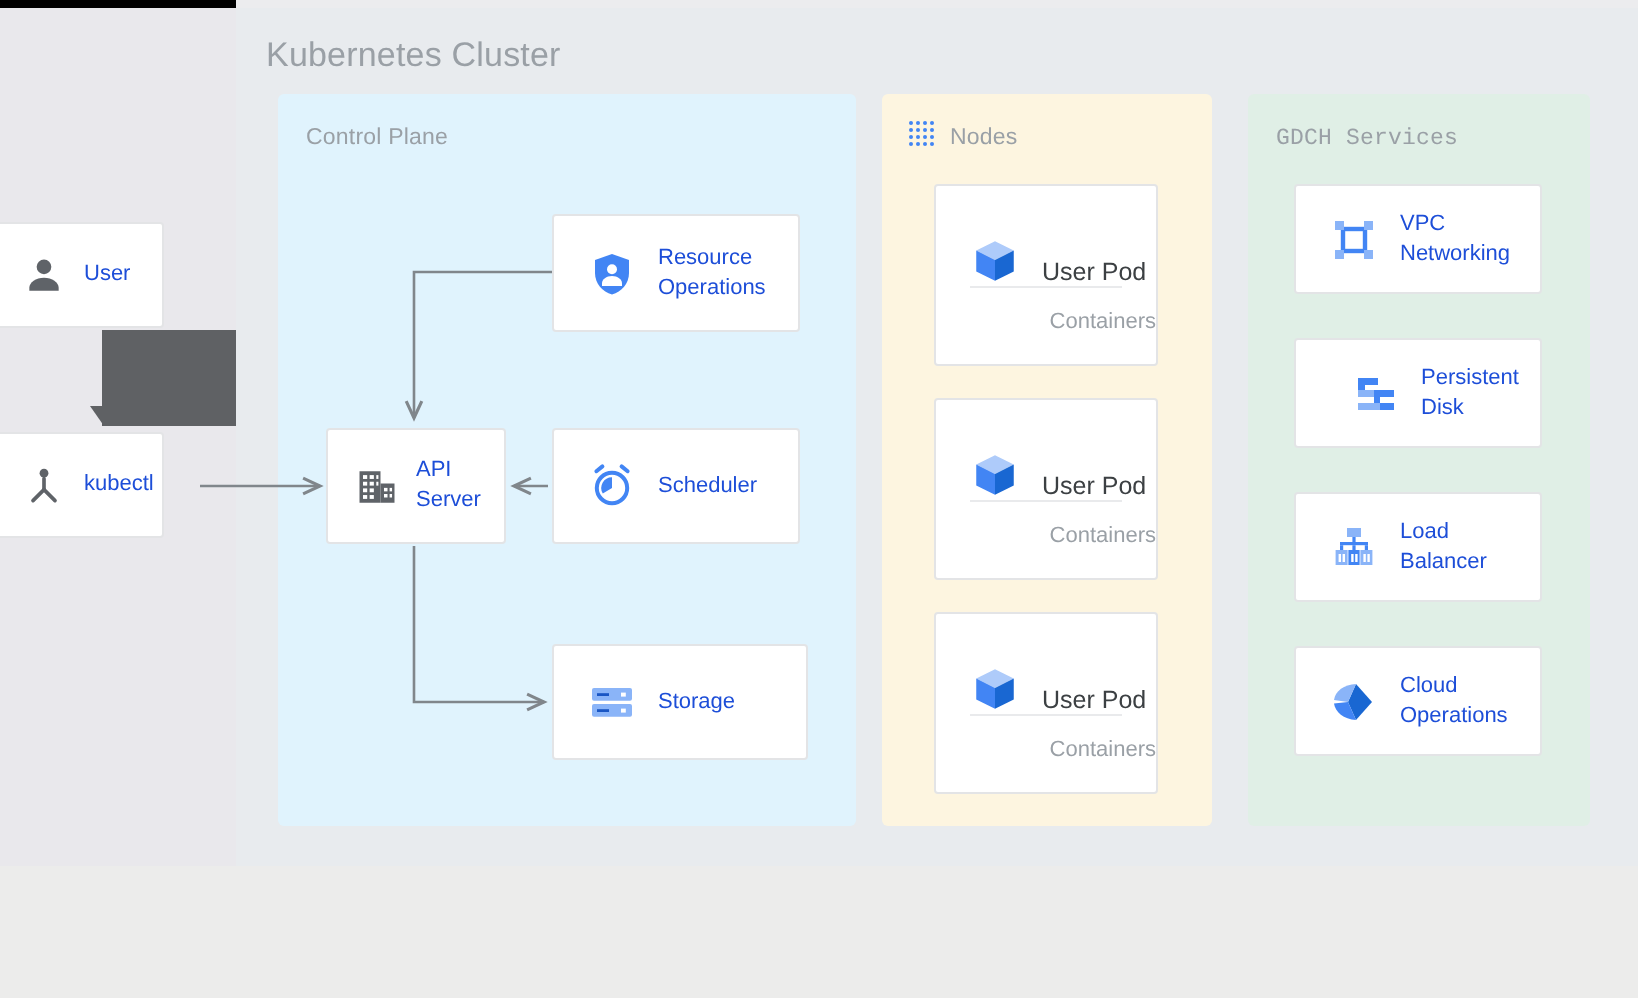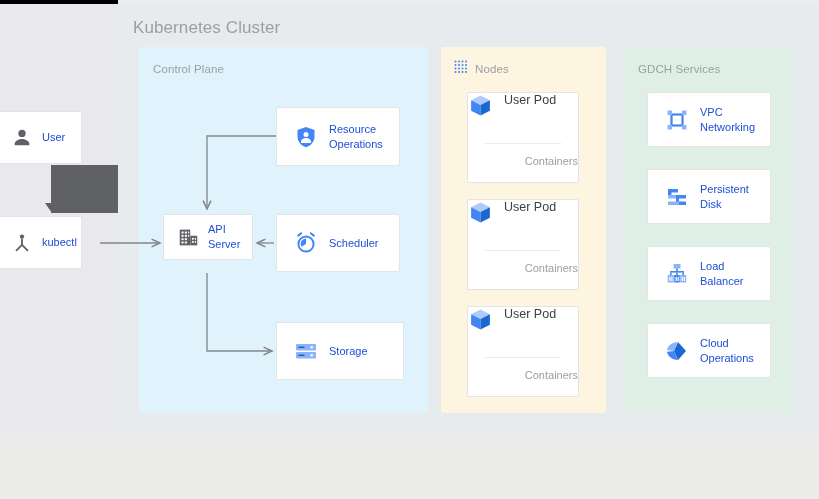--- a/index.html
+++ b/index.html
@@ -39,21 +39,21 @@
     position:absolute;font-size:11.5px;color:#9aa0a6;
     left:14px;top:16px;letter-spacing:.1px;
   }
   .panel-control{
     left:139px;top:47px;width:289px;height:366px;background:#e0f3fd;
   }
   .panel-nodes{
     left:441px;top:47px;width:165px;height:366px;background:#fdf5e0;
   }
   .panel-gdch{
-    left:624px;top:47px;width:171px;height:366px;background:#e0efe6;
+    left:624px;top:47px;width:171px;height:366px;background:#e0efe6;font-family:Liberation Mono, monospace;
   }
   .panel-nodes .panel-label{left:34px;}
   .nodes-grid-icon{position:absolute;left:12px;top:12px;width:16px;height:16px;}
 
   
   .card{
     position:absolute;background:#fff;border:1px solid #e3e4e6;
     border-radius:2px;box-sizing:border-box;
     display:flex;align-items:center;
   }
@@ -76,49 +76,49 @@
   }
   .tooltip-tail{
     position:absolute;left:45px;top:203px;width:0;height:0;
     border-left:7px solid transparent;
     border-top:10px solid #5f6164;
   }
 
   
   .card-rc{left:276px;top:107px;width:124px;height:59px;padding-left:17px;}
   .card-rc .ic{width:24px;height:24px;margin-right:11px;}
-  .card-api{left:163px;top:214px;width:90px;height:46px;padding-left:14px;}
+  .card-api{left:163px;top:214px;width:90px;height:58px;padding-left:14px;}
   .card-api .ic{width:21px;height:21px;margin-right:9px;}
   .card-sched{left:276px;top:214px;width:124px;height:58px;padding-left:17px;}
   .card-sched .ic{width:24px;height:24px;margin-right:11px;}
   .card-storage{left:276px;top:322px;width:128px;height:58px;padding-left:17px;}
   .card-storage .ic{width:24px;height:24px;margin-right:11px;}
 
   
   .pod{
     position:absolute;background:#fff;border:1px solid #e3e4e6;
     border-radius:2px;box-sizing:border-box;
   }
-  .pod-row{display:flex;align-items:flex-start;height:50px;padding-left:0;}
+  .pod-row{display:flex;align-items:flex-end;height:50px;padding-left:17px;}
   .pod-row .ic{width:25px;height:25px;margin-right:11px;flex:0 0 auto;}
   .pod-row .lbl{font-size:12.5px;color:#3c4043;}
   .pod-div{height:1px;background:#e9eaec;margin:0 17px;}
   .pod-sub{
     text-align:right;font-size:11px;color:#9aa0a6;
     padding-top:11px;
   }
   .pod1{left:467px;top:92px;width:112px;height:91px;}
   .pod2{left:467px;top:199px;width:112px;height:91px;}
   .pod3{left:467px;top:306px;width:112px;height:91px;}
 
   
   .gsvc{left:647px;width:124px;height:55px;padding-left:17px;}
   .gsvc .ic{width:24px;height:24px;margin-right:11px;}
   .g1{top:92px;}
-  .g2{top:169px;}
+  .g2{top:169px;justify-content:center;}
   .g3{top:246px;}
   .g4{top:323px;}
 
   
   .conn{position:absolute;left:0;top:0;width:819px;height:499px;pointer-events:none;}
 </style>
 </head>
 <body>
 
 <div id="stage">

